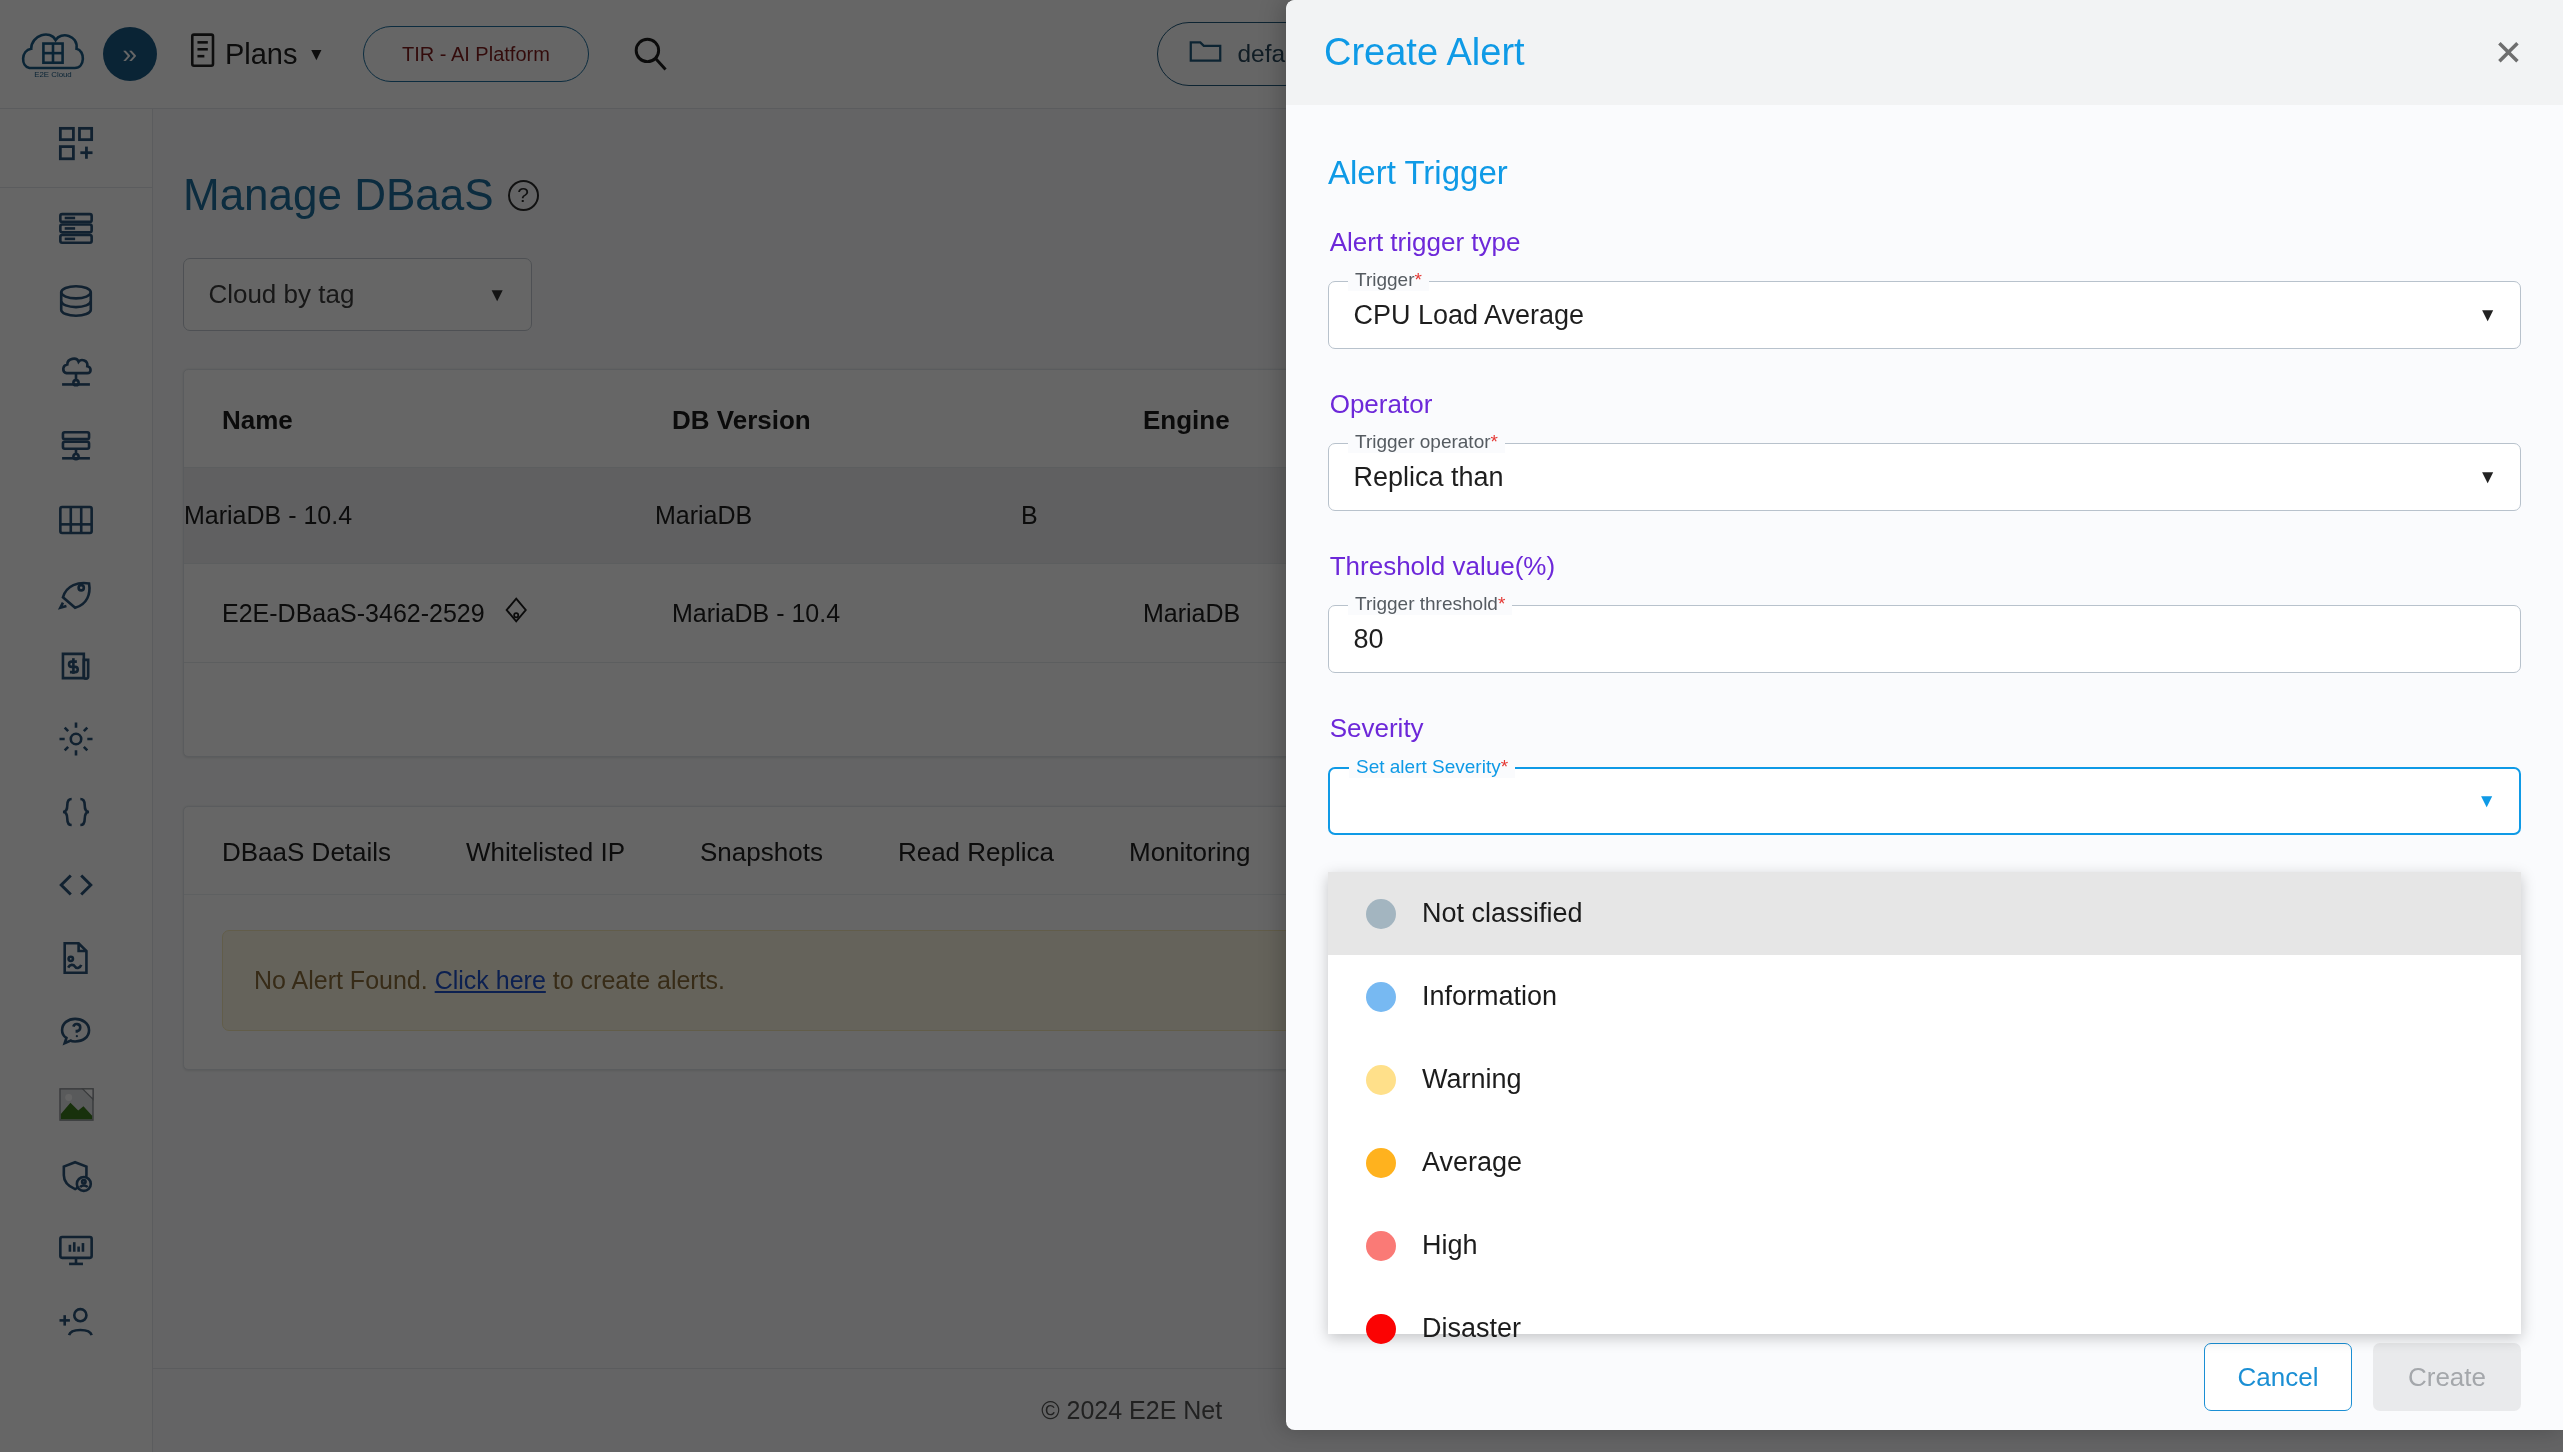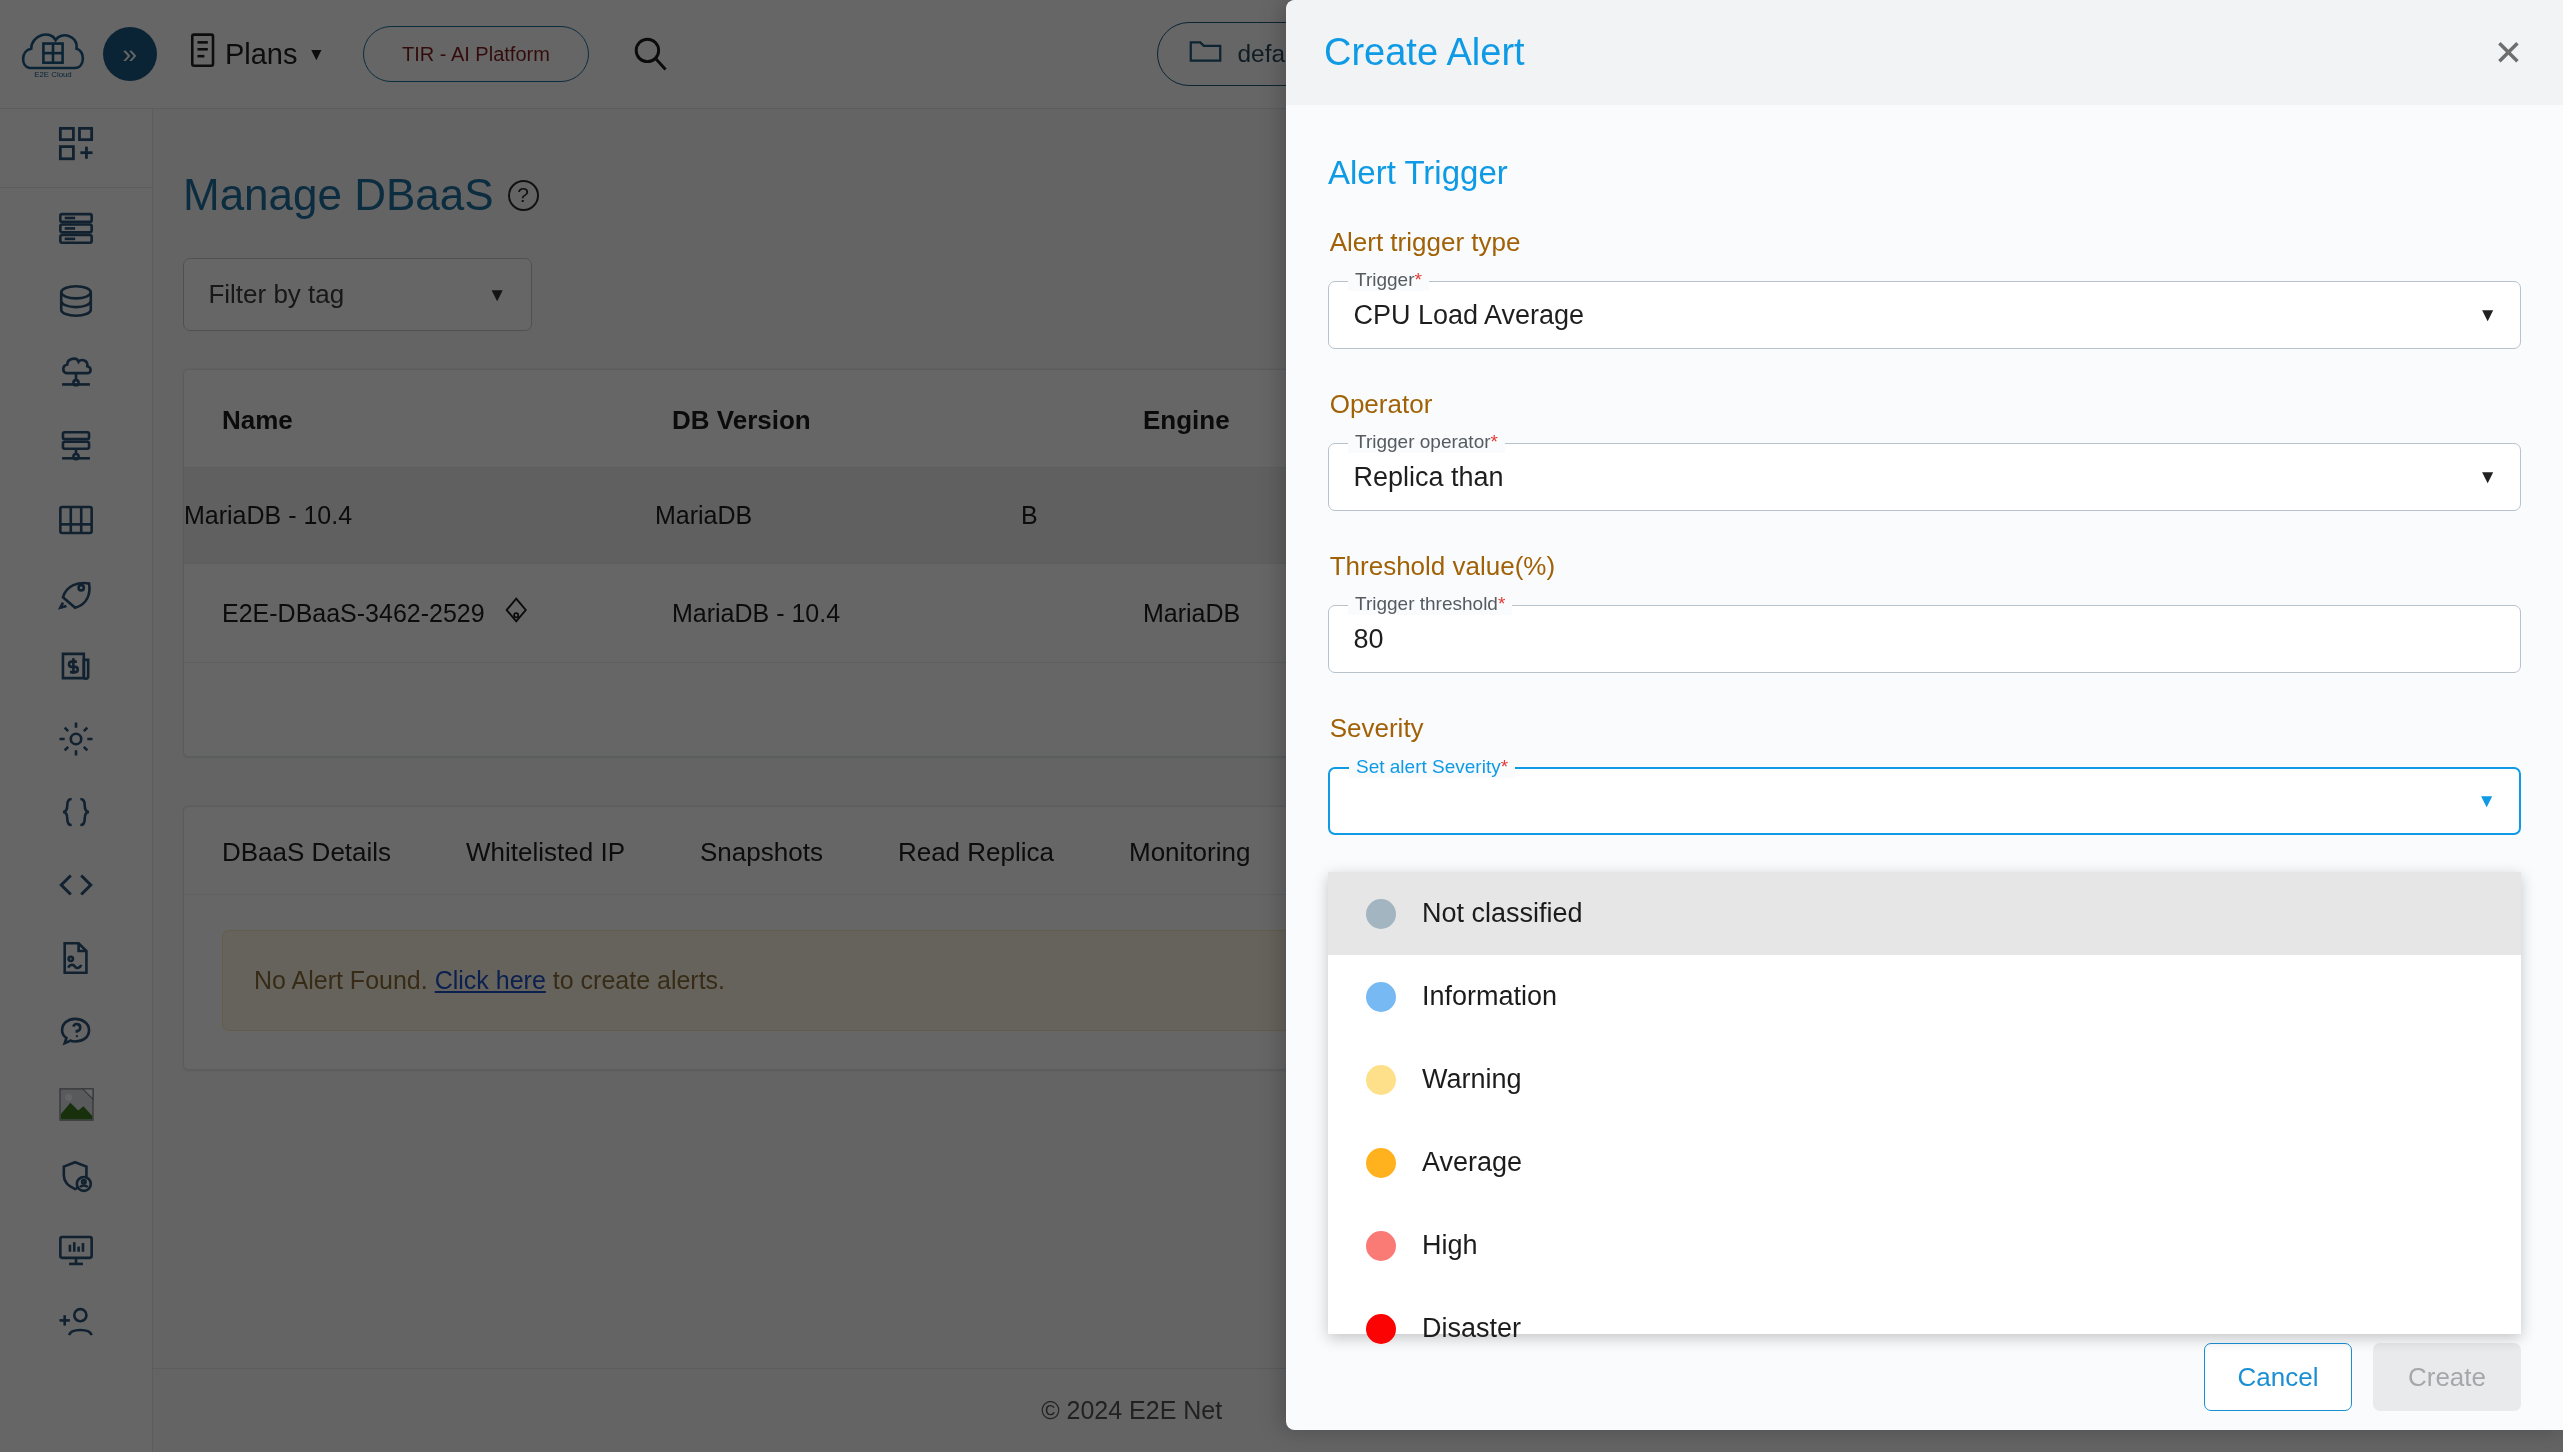--- a/index.html
+++ b/index.html
@@ -157,21 +157,21 @@
   #modal-header {
     height: 105px; background: #f2f3f4;
     display: flex; align-items: center; justify-content: space-between;
     padding: 0 40px 0 38px;
   }
   #modal-title { font-size: 38px; color: #0f9ae6; }
   #modal-close { font-size: 35px; color: #6e6e6e; line-height: 1; }
 
   #modal-body { padding: 49px 42px 0 42px; }
   #section-title { font-size: 33px; color: #0f9ae6; margin-bottom: 35px; }
-  .field-label { font-size: 26px; color: #a16207; margin: 0 0 23px 1.7px; }
+  .field-label { font-size: 26px; color: #6d28d9; margin: 0 0 23px 1.7px; }
   .field-block { margin-bottom: 40px; }
 
   
   .mui-field {
     position: relative; height: 68px;
     border: 0.9px solid #b8c2cc; border-radius: 7px;
     background: #ffffff;
     display: flex; align-items: center;
     padding: 0 24.4px;
   }
@@ -480,21 +480,21 @@
   </div>
 
   <div id="content">
 
     <div id="page-title">
       <span>Manage DBaaS</span>
       <span class="help-circle">?</span>
     </div>
 
     <div id="filter-tag">
-      <span>Filter by tag</span>
+      <span>Cloud by tag</span>
       <span class="caret-down">▼</span>
     </div>
 
     <div id="table-card">
       <div class="tr">
         <div class="th c1">Name</div>
         <div class="th c2">DB Version</div>
         <div class="th c3">Engine</div>
         <div class="th c4"></div>
       </div>

